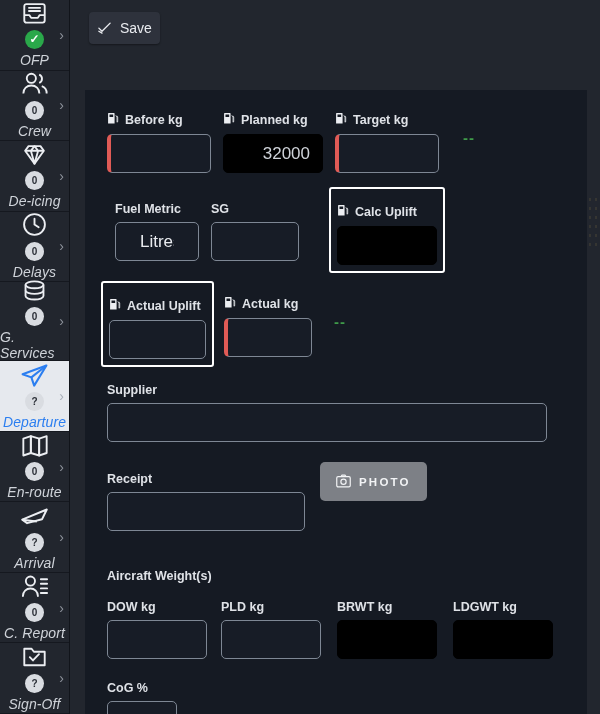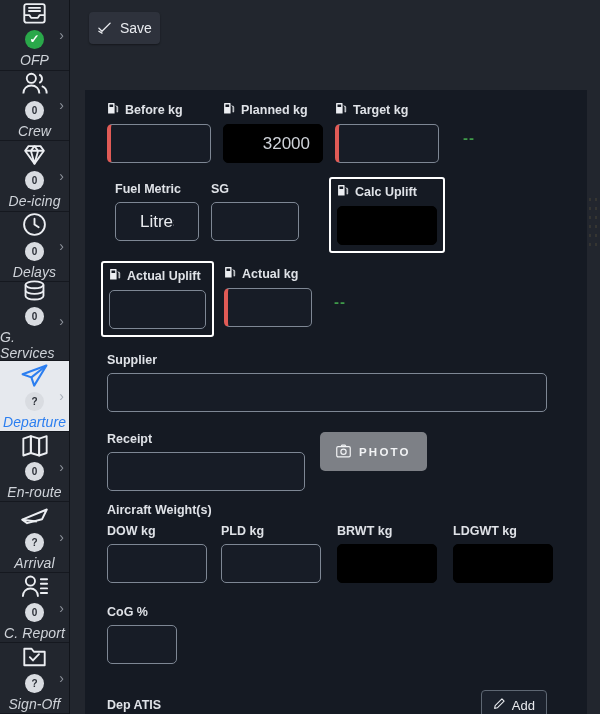--- a/index.html
+++ b/index.html
@@ -79,21 +79,21 @@
   }
 
   
   .label {
     font-size: 12.5px; font-weight: bold; color: #dfe2e7;
     display: flex; align-items: center; gap: 5px;
     margin-bottom: 6px; white-space: nowrap;
   }
   .label .pump { display:block; flex: 0 0 13px; }
   .row { display: flex; align-items: flex-start; }
-  .fld { display: flex; flex-direction: column; }
+  .fld { display: flex; flex-direction: column; margin-top: 10px; }
 
   input.inp {
     background: #171c26; border: 1px solid #7e8794; border-radius: 5px;
     height: 39px; color: #e9ebef; font-size: 17px; font-family: inherit;
     padding: 0 24px; outline: none;
   }
   input.inp.req { border-left: 4px solid #e05b56; }
   input.inp.ro {
     background: #000; border: 1px solid #000; color: #cfd3d9;
     text-align: right; padding-right: 12px;
@@ -388,21 +388,21 @@
               <svg width="15" height="14" viewBox="0 0 24 22" fill="none" stroke="#f2f3f5" stroke-width="1.9">
                 <rect x="1.2" y="4" width="21.6" height="16.5" rx="2.2"></rect>
                 <circle cx="12" cy="12.3" r="4.2"></circle>
                 <path d="M8 4l1.6-2.4h4.8L16 4" stroke-linejoin="round"></path>
               </svg>
             </span>
             <span>PHOTO</span>
           </button>
         </div>
 
-        <div class="sect-title" style="margin-top:12px;">Aircraft Weight(s)</div>
+        <div class="sect-title" style="margin-top:38px;">Aircraft Weight(s)</div>
 
         <div class="row" style="gap:9px;">
           <div class="fld">
             <div class="label">
               <span>DOW kg</span>
             </div>
             <input class="inp" style="width: 100px;" value="">
           </div>
           <div class="fld" style="margin-left:5px;">
             <div class="label">

